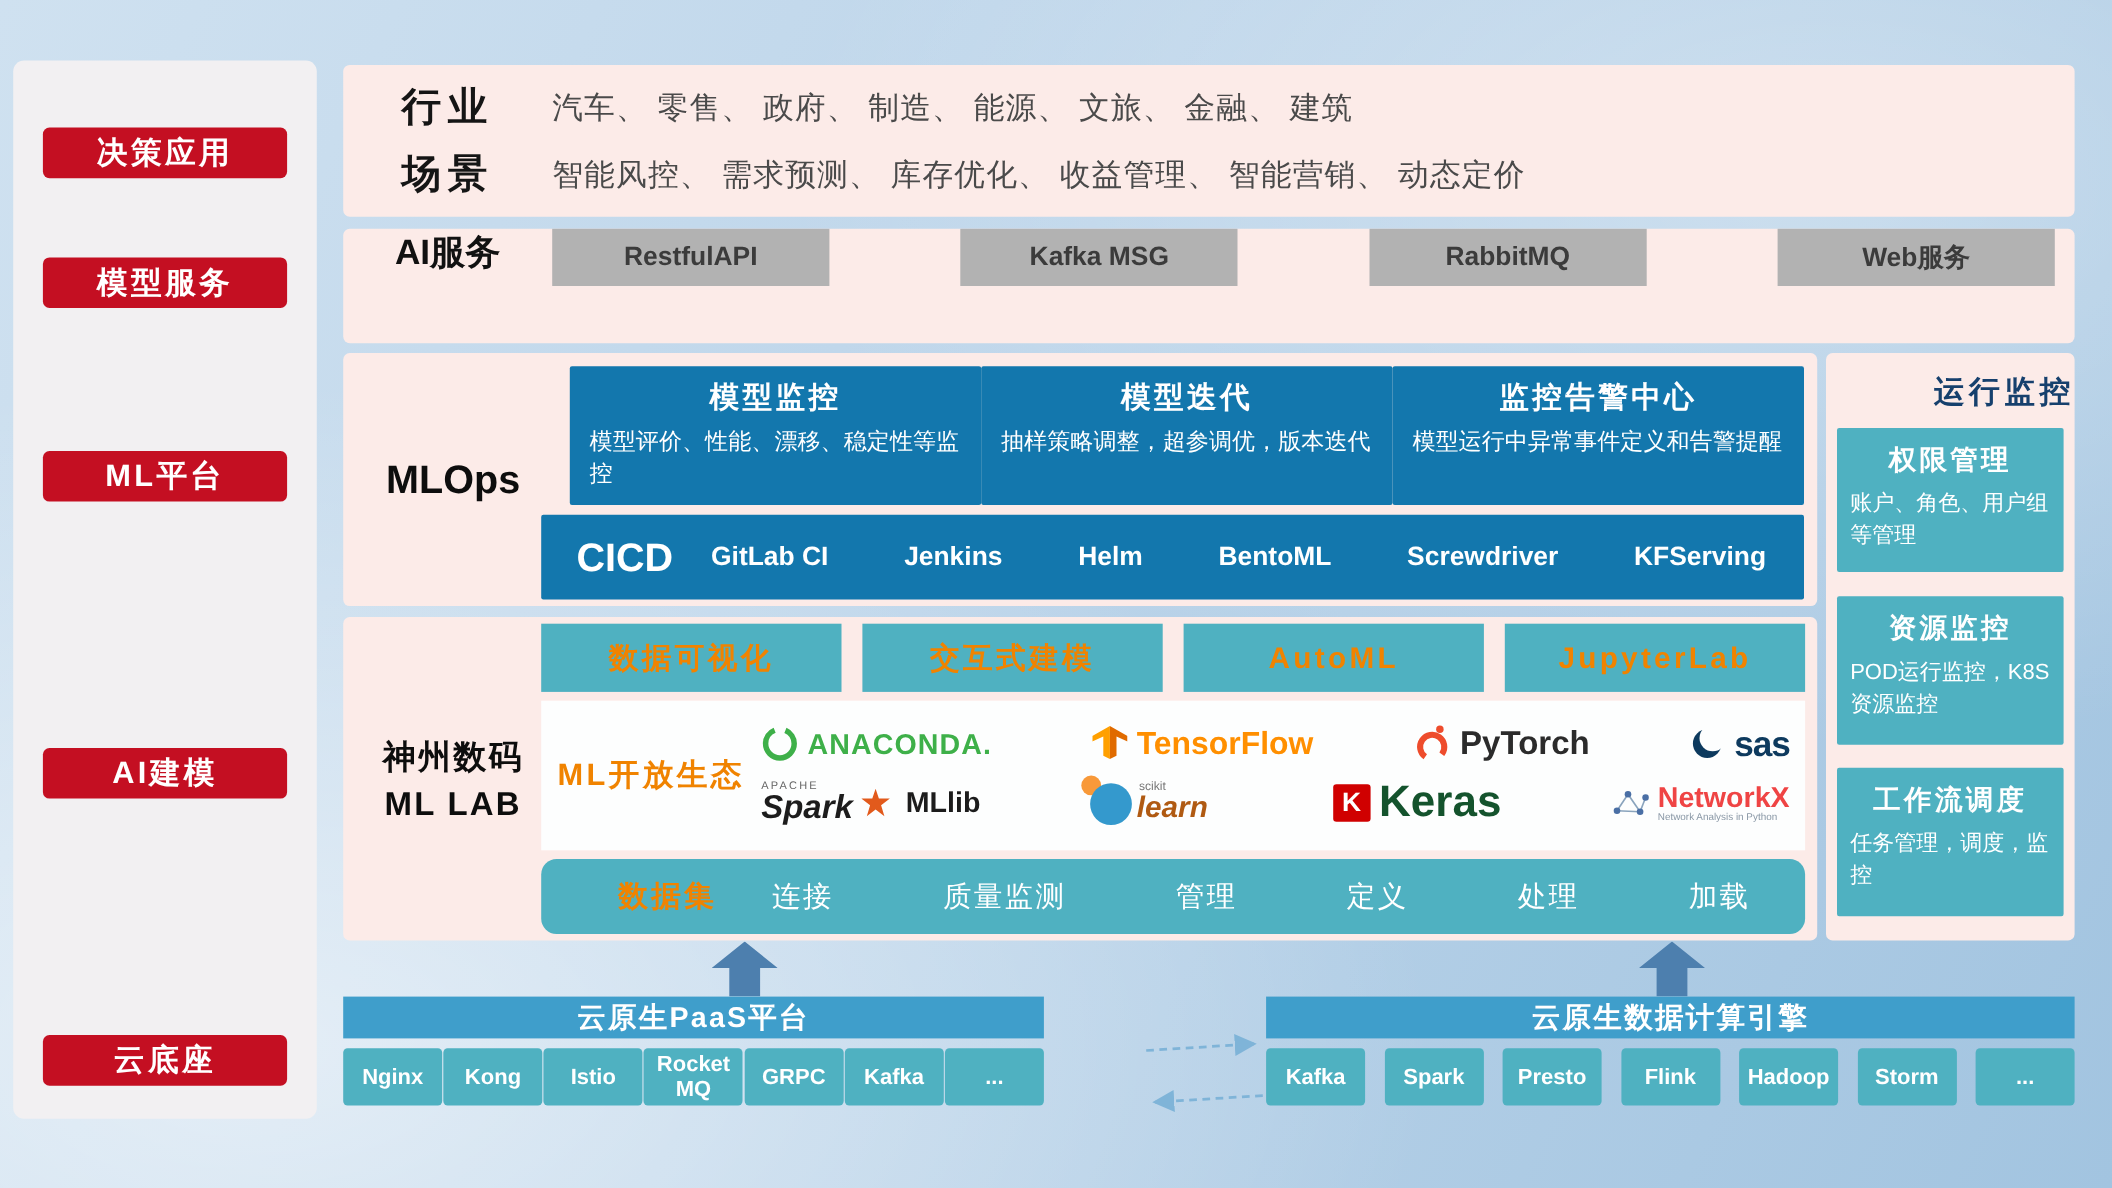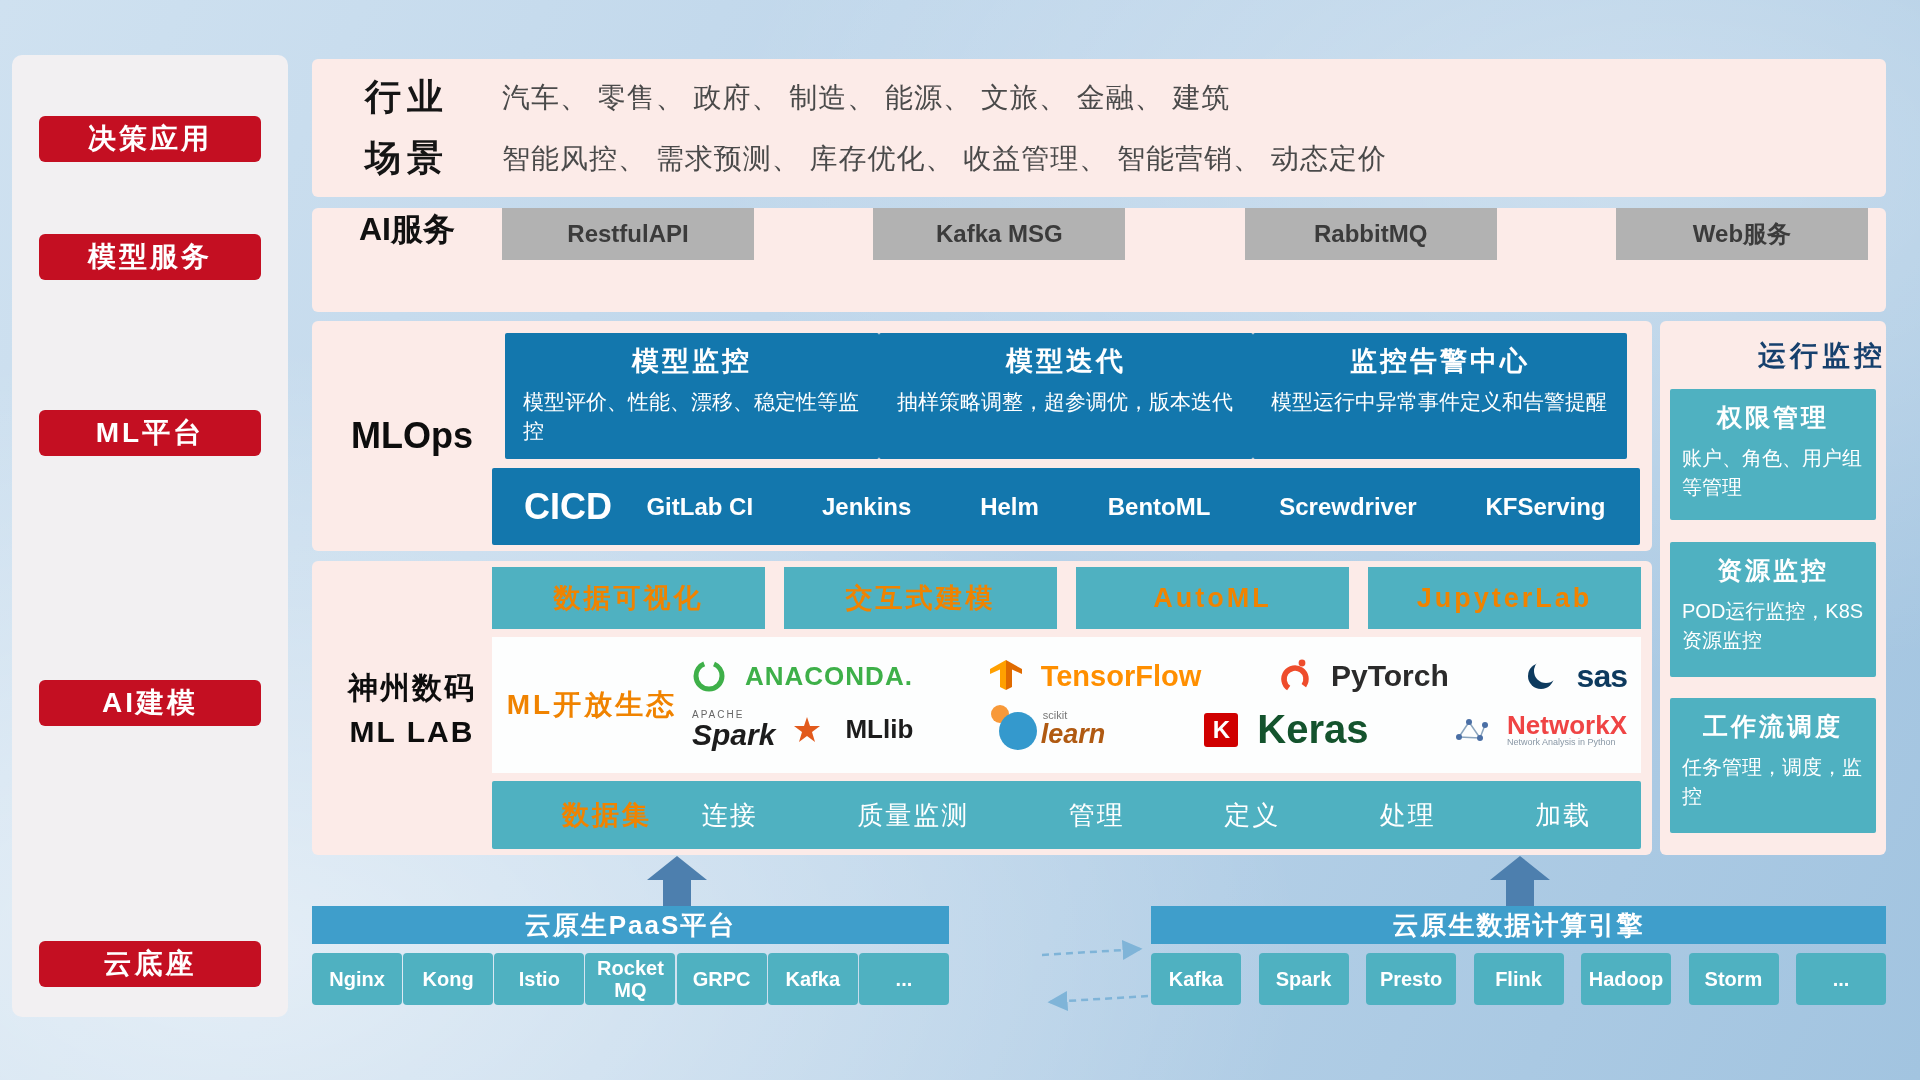--- a/index.html
+++ b/index.html
@@ -24,59 +24,59 @@
   .band-ai{left:312px;top:208px;width:1574px;height:104px;display:flex;align-items:flex-start;}
   .ai-label{width:190px;text-align:center;font-size:32px;font-weight:bold;color:#111;}
   .gray-row{width:1380px;display:flex;justify-content:space-between;padding-right:14px;box-sizing:border-box;}
   .gray-btn{width:252px;height:52px;background:#b2b2b2;color:#3b3b3b;font-size:24px;font-weight:bold;
     display:flex;align-items:center;justify-content:center;}
   
   .band-mlops{left:312px;top:321px;width:1340px;height:230px;}
   .side-label{position:absolute;left:20px;top:0;height:100%;width:160px;display:flex;flex-direction:column;
     align-items:center;justify-content:center;font-weight:bold;color:#0d0d0d;gap:6px;}
   .mlops-label{font-size:36px;}
-  .mlops-cards{position:absolute;left:180px;top:12px;width:1148px;height:126px;display:flex;justify-content:center;}
+  .mlops-cards{position:absolute;left:180px;top:12px;width:1148px;height:126px;display:flex;justify-content:flex-end;}
   .mlops-card{width:374px;background:#1377ad;color:#fff;border-radius:2px;box-sizing:border-box;padding:10px 18px 0;}
   .mlops-card .ttl{text-align:center;font-size:27px;font-weight:bold;letter-spacing:3px;margin-bottom:8px;}
   .mlops-card .dsc{font-size:21px;line-height:1.4;}
   .cicd-bar{position:absolute;left:180px;top:147px;width:1148px;height:77px;background:#1377ad;color:#fff;
     display:flex;align-items:center;border-radius:2px;}
   .cicd-label{font-size:36px;font-weight:bold;margin-left:32px;}
   .cicd-items{flex:1;display:flex;justify-content:space-around;align-items:center;font-size:24px;font-weight:bold;}
   
   .band-mllab{left:312px;top:561px;width:1340px;height:294px;}
   .mllab-label{font-size:30px;letter-spacing:2px;}
   .teal-row{position:absolute;left:180px;top:6px;width:1149px;height:62px;display:flex;justify-content:space-between;}
   .teal-btn{width:273px;background:#4fb1c1;color:#f08300;font-size:27px;font-weight:bold;letter-spacing:3px;
     display:flex;align-items:center;justify-content:center;}
   .eco-panel{position:absolute;left:180px;top:76px;width:1149px;height:136px;background:#fdfefe;display:flex;align-items:center;}
   .eco-label{width:200px;text-align:center;font-size:28px;font-weight:bold;color:#f08300;letter-spacing:3px;}
   .eco-logos{flex:1;display:flex;flex-direction:column;justify-content:center;gap:12px;padding-right:14px;}
   .eco-row{display:flex;align-items:center;justify-content:space-between;}
-  .logo{display:flex;align-items:center;gap:19px;}
+  .logo{display:flex;align-items:center;gap:8px;}
   .ana-text{color:#3eb049;font-weight:bold;font-size:26px;letter-spacing:1px;}
   .tf-text{color:#ff8f00;font-weight:bold;font-size:29px;}
   .pt-text{color:#2b2b2b;font-weight:bold;font-size:30px;}
   .sas-text{color:#0d3a5e;font-weight:bold;font-size:32px;letter-spacing:-1px;}
   .stack{display:flex;flex-direction:column;line-height:1;}
   .tiny{font-size:10px;color:#666;letter-spacing:2px;}
   .spark-text{font-size:30px;font-weight:bold;color:#1c1c1c;font-style:italic;}
   .mllib-text{font-size:26px;font-weight:bold;color:#1c1c1c;margin-left:6px;}
   .sk{position:relative;width:120px;height:46px;}
   .sk-blue{position:absolute;left:0;top:5px;width:38px;height:38px;border-radius:50%;background:#3499cd;}
   .sk-orange{position:absolute;left:-8px;top:-2px;width:18px;height:18px;border-radius:50%;background:#f89939;}
   .sk-sub{position:absolute;left:44px;top:2px;font-size:11px;color:#777;}
   .sk-text{position:absolute;left:42px;top:12px;font-size:27px;font-weight:bold;font-style:italic;color:#b05a12;}
   .keras-box{width:34px;height:34px;background:#d00000;color:#fff;font-weight:bold;font-size:24px;
     display:flex;align-items:center;justify-content:center;border-radius:3px;}
   .keras-text{font-size:40px;font-weight:bold;color:#14532d;}
   .nx-text{font-size:26px;font-weight:bold;color:#ef4444;}
   .nx-sub{font-size:9px;color:#8a98a6;}
   .dataset-bar{position:absolute;left:180px;top:220px;width:1149px;height:68px;background:#4fb1c1;
-    display:flex;align-items:center;color:#fff;border-radius:2px;}
+    display:flex;align-items:center;color:#fff;border-radius:14px;}
   .ds-label{font-size:27px;font-weight:bold;color:#f08300;margin-left:70px;letter-spacing:3px;}
   .ds-items{flex:1;display:flex;justify-content:space-around;font-size:26px;letter-spacing:2px;}
   
   .band-monitor{left:1660px;top:321px;width:226px;height:534px;}
   .monitor-title{text-align:right;font-size:28px;font-weight:bold;color:#16406d;margin-top:16px;letter-spacing:4px;}
   .monitor-card{position:absolute;left:10px;width:206px;background:#4fb1c1;color:#fff;border-radius:2px;
     box-sizing:border-box;padding:12px 12px 0;}
   .monitor-card .ttl{text-align:center;font-size:25px;font-weight:bold;letter-spacing:3px;margin-bottom:10px;}
   .monitor-card .dsc{font-size:20px;line-height:1.45;}
   

